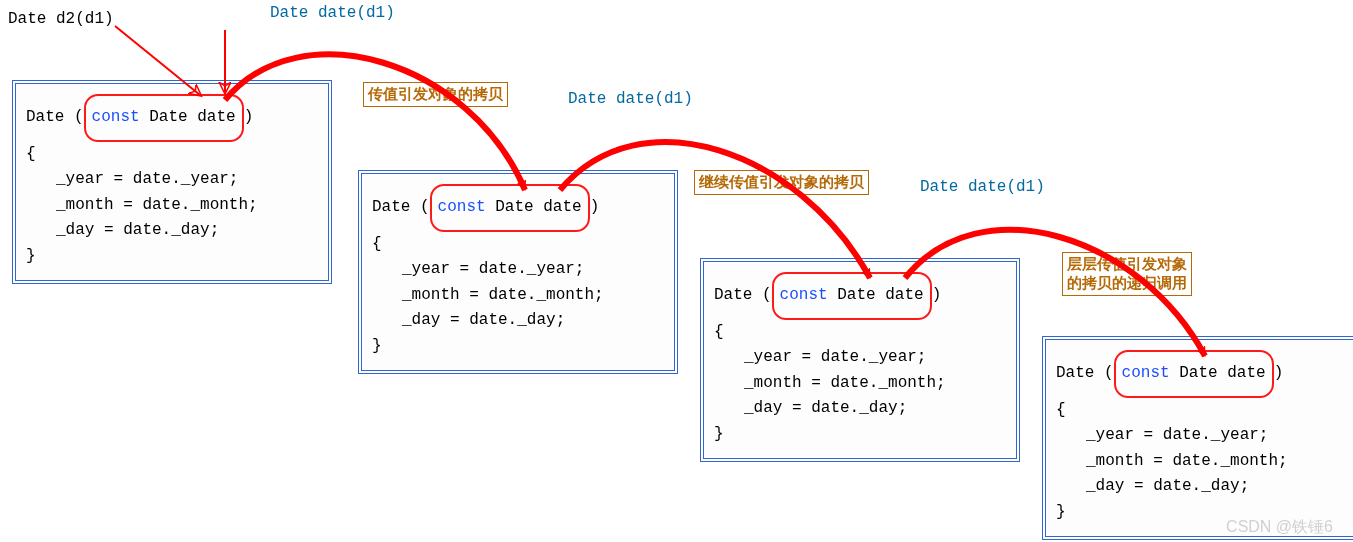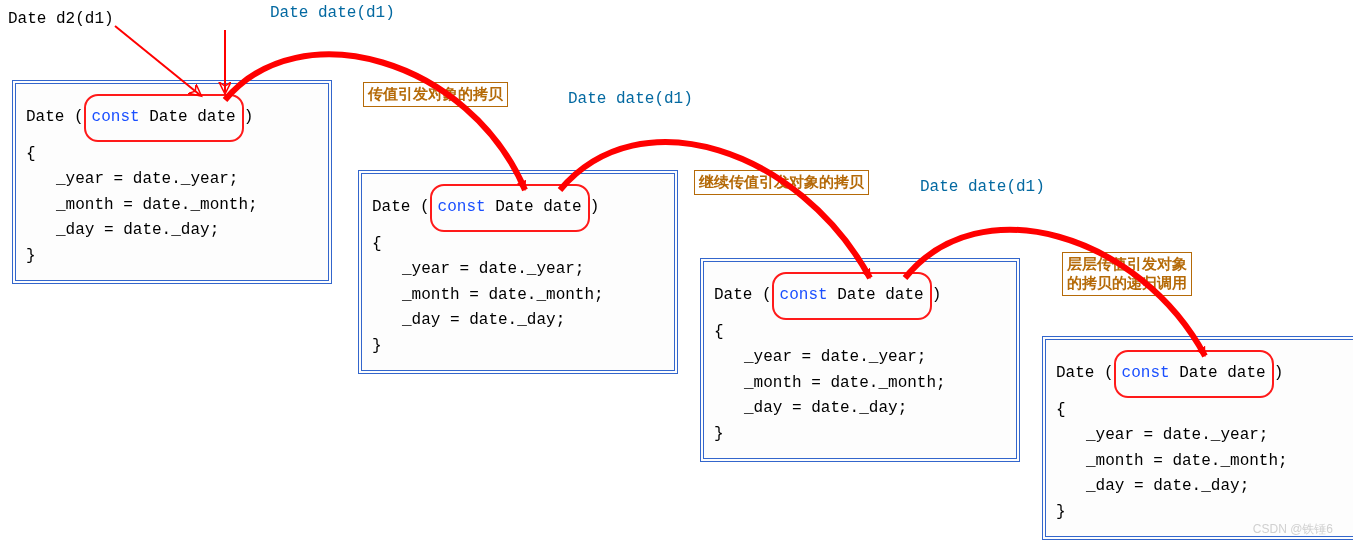--- a/index.html
+++ b/index.html
@@ -51,21 +51,21 @@
     border-radius: 14px;
     padding: 9px 6px;
   }
   .kw-const { color: #1a4fff; }
   .indent { display: inline-block; width: 30px; }
   .watermark {
     position: absolute;
     right: 20px;
     bottom: 4px;
     color: #d0d0d0;
-    font-size: 12px;
+    font-size: 16px;
     font-family: sans-serif;
   }
   svg.arrows {
     position: absolute;
     left: 0; top: 0;
     width: 1353px; height: 542px;
     pointer-events: none;
   }
 </style>
 </head>

